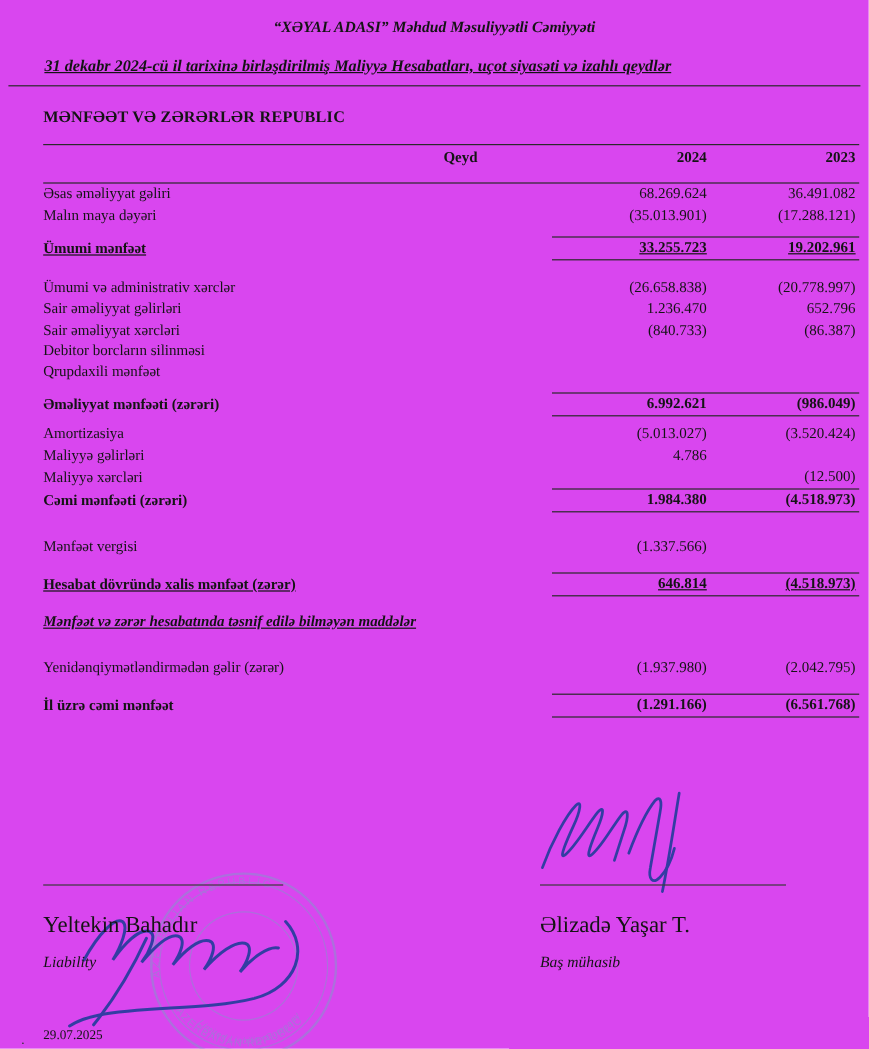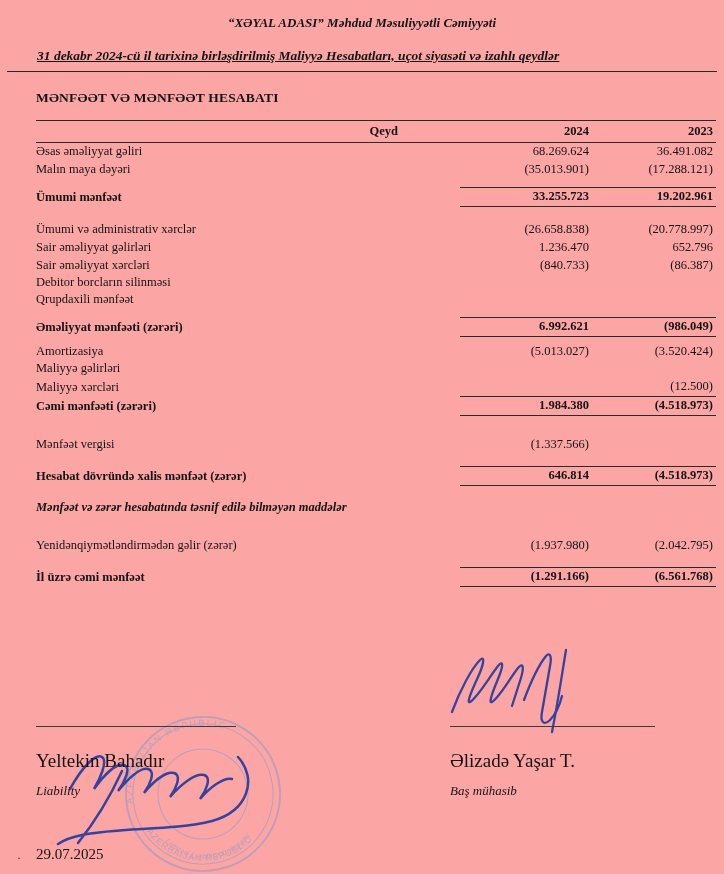--- a/index.html
+++ b/index.html
@@ -1,64 +1,64 @@
 <!DOCTYPE html>
 <html><head>
 <meta charset="utf-8">
 <style>
   * { box-sizing: border-box; margin: 0; padding: 0; }
   html, body { background: #ffffff; }
   .page {
     position: relative; width: 724px; height: 874px; margin: 0 auto;
-    background: #fca5a5; overflow: hidden;
+    background: #d946ef; overflow: hidden;
     font-family: "Liberation Serif", serif; color: #141414;
   }
   .company-title { padding-top: 15px; text-align: center; font-size: 13px; font-weight: 700; font-style: italic; }
   .subtitle-band { margin: 0 7px; border-bottom: 1.6px solid #2a2a2a; padding: 15px 0 7px 30px; }
   .subtitle { font-size: 13.5px; font-weight: 700; font-style: italic; text-decoration: underline; margin-top: 17px; }
   .statement-title { margin: 18px 8px 0 36px; font-size: 13.5px; font-weight: 700; letter-spacing: .2px; }
 
   .fin-table { margin: 14px 8px 0 36px; font-size: 12.5px; line-height: 15px; border-top: 1.4px solid #2a2a2a; }
   .trow { display: grid; grid-template-columns: 1fr 256px; align-items: end; min-height: 17px; }
   .label { padding-bottom: 2px; }
   .nums { display: grid; grid-template-columns: 129px 127px; padding: 1px 0 2px; }
   .num { text-align: right; }
   .num:last-child { padding-right: 3px; }
-  .thead { border-bottom: 1.3px solid #2a2a2a; padding: 2px 0 1px; }
+  .thead { border-bottom: 1.3px solid #2a2a2a; padding: 2px 0 11px; }
   .thead .label { text-align: right; padding-right: 62px; font-weight: 700; }
   .thead .num { font-weight: 700; }
   .bold { font-weight: 700; }
   .bold-italic .label { font-weight: 700; font-style: italic; }
   .line-t .nums { border-top: 1.2px solid #2a2a2a; }
   .line-b .nums { border-bottom: 1.2px solid #2a2a2a; }
   .mt8 { margin-top: 8px; } .mt12 { margin-top: 12px; }
-  .mb6 { margin-bottom: 6px; } .mb12 { margin-bottom: 12px; margin-top: 20px; } .mb14 { margin-bottom: 14px; }
+  .mb6 { margin-bottom: 6px; } .mb12 { margin-bottom: 12px; margin-top: 20px; } .mb14 { margin-bottom: 14px; text-decoration: underline; }
 
   .sig-area { position: relative; height: 313px; }
   .sig-line { position: absolute; border-top: 1.2px solid #3a3a3a; }
   .sig-name { position: absolute; font-size: 19px; }
   .sig-title { position: absolute; font-size: 13px; font-style: italic; }
   .svg-abs { position: absolute; }
-  .report-date { position: absolute; font-size: 15px; }
+  .report-date { position: absolute; font-size: 11px; }
   .pen-dot { position: absolute; font-size: 12px; color: #333; }
   .stamp-ring-text { font-family: "Liberation Sans", sans-serif; font-size: 9px; letter-spacing: 2px; }
   .stamp-mid-text { font-family: "Liberation Sans", sans-serif; font-size: 7.5px; font-style: italic; letter-spacing: .5px; }
 </style>
 </head>
 <body>
 
 <div class="page">
 
   <div class="company-title">“XƏYAL ADASI” Məhdud Məsuliyyətli Cəmiyyəti</div>
 
   <div class="subtitle-band">
     <span class="subtitle">31 dekabr 2024-cü il tarixinə birləşdirilmiş Maliyyə Hesabatları, uçot siyasəti və izahlı qeydlər</span>
   </div>
 
-  <div class="statement-title">MƏNFƏƏT VƏ MƏNFƏƏT HESABATI</div>
+  <div class="statement-title">MƏNFƏƏT VƏ ZƏRƏRLƏR REPUBLIC</div>
 
   <div class="fin-table">
 
     <div class="trow thead">
       <div class="label">Qeyd</div>
       <div class="nums">
         <div class="num">2024</div>
         <div class="num">2023</div>
       </div>
     </div>
@@ -138,20 +138,24 @@
     <div class="trow">
       <div class="label">Amortizasiya</div>
       <div class="nums">
         <div class="num">(5.013.027)</div>
         <div class="num">(3.520.424)</div>
       </div>
     </div>
 
     <div class="trow">
       <div class="label">Maliyyə gəlirləri</div>
+      <div class="nums">
+        <div class="num">4.786</div>
+        <div class="num"></div>
+      </div>
     </div>
 
     <div class="trow line-b">
       <div class="label">Maliyyə xərcləri</div>
       <div class="nums">
         <div class="num"></div>
         <div class="num">(12.500)</div>
       </div>
     </div>
 

